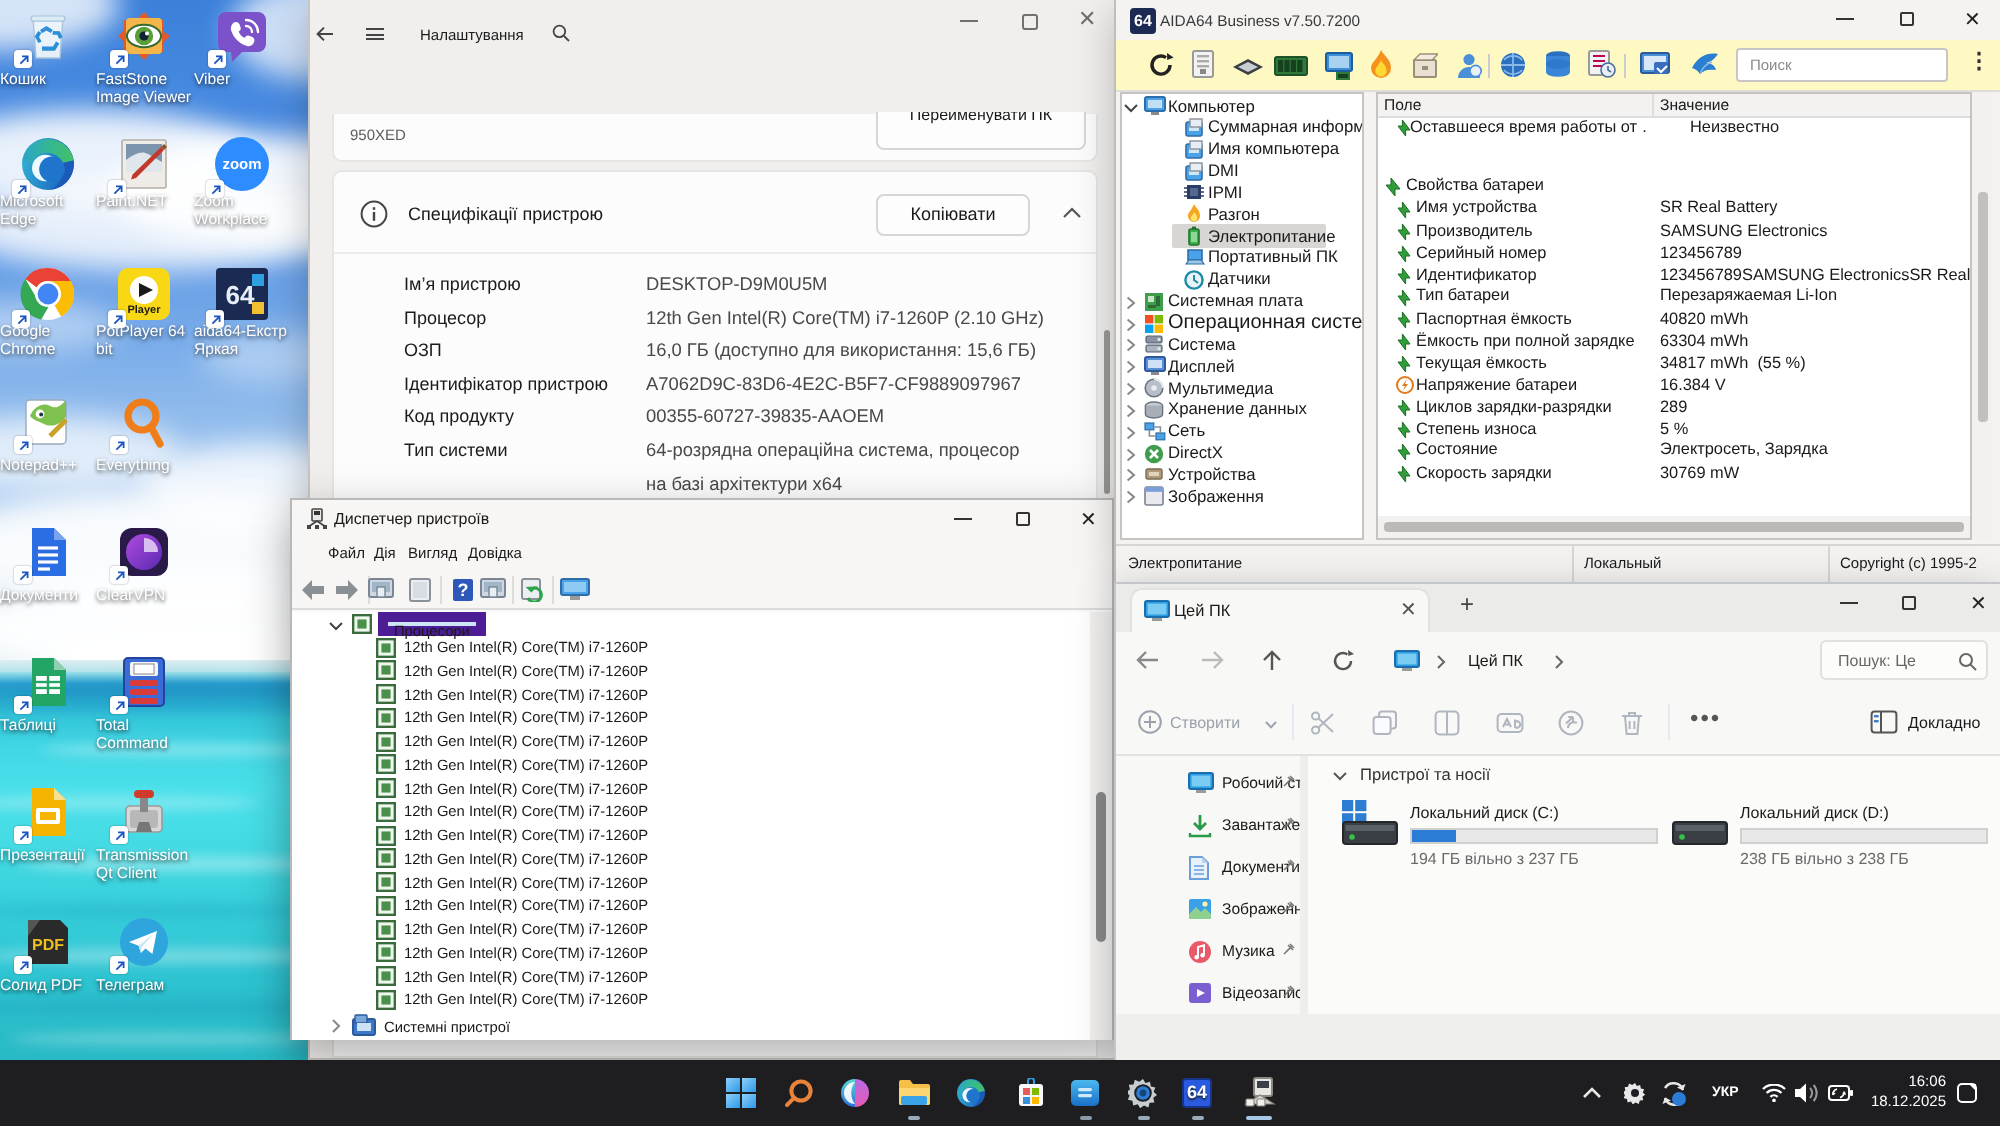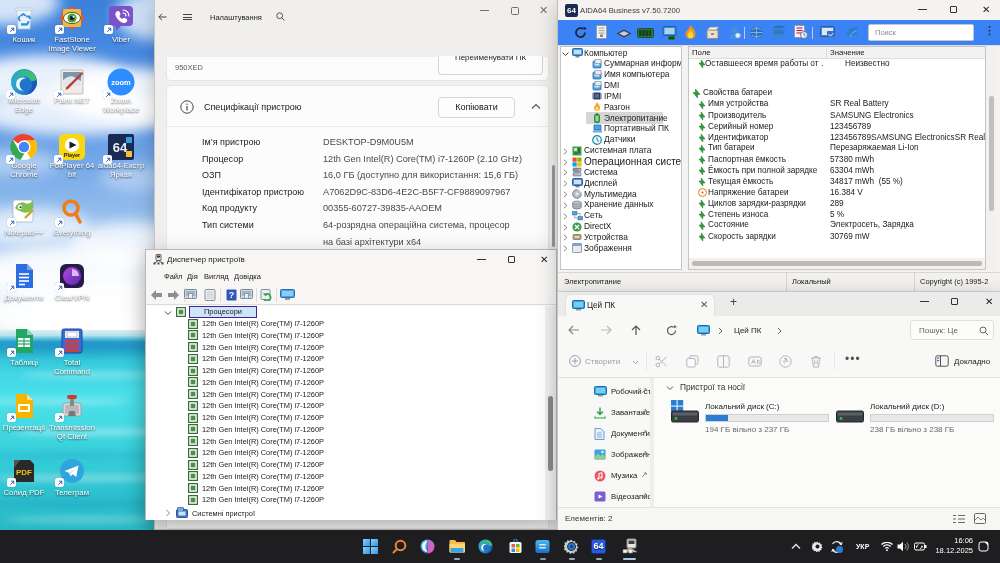--- a/index.html
+++ b/index.html
@@ -12,21 +12,21 @@
 #bg { position:absolute; inset:0; }
 #sky { position:absolute; left:0; top:0; width:100%; height:336px;
   background: linear-gradient(180deg, #3b80da 0%, #4689e0 14%, #548fe2 26%, #659de6 40%, #7fb0ea 54%, #9dc3ee 68%, #c2daf3 80%, #dfecf6 90%, #eaf2f6 100%);}
 .cloud { position:absolute; border-radius:50%; filter:blur(7px); background:rgba(255,255,255,0.92); }
 #horizon { position:absolute; left:0; top:330px; width:100%; height:10px; background:linear-gradient(180deg,#ddeef2,#9adbe8); }
 #sea { position:absolute; left:0; top:336px; width:100%; height:194px;
   background: linear-gradient(180deg, #9fe2ea 0%, #2fa8d4 3%, #28a6cc 6%, #34c6da 12%, #40d6e4 19%, #4ae0ea 30%, #46dce6 42%, #3cd4de 54%, #34ccd8 66%, #2ec4d2 78%, #2abeca 90%, #28bac6 100%);}
 .seastreak { position:absolute; border-radius:50%; filter:blur(3px); }
 
 
-.dicon { position:absolute; width:48px; text-align:center; }
+.dicon { position:absolute; width:48px; text-align:left; }
 .dico { position:relative; width:26px; height:26px; margin:0 auto; }
 .dlabel { margin-top:5px; font-size:7.8px; line-height:1.15; color:#fff; text-shadow:0 1px 2px rgba(0,0,0,0.75); }
 .sc { position:absolute; left:-4px; bottom:-3px; width:9px; height:9px; background:#fff; border-radius:2px; box-shadow:0 0 1px rgba(0,0,0,0.4); }
 .sc svg { position:absolute; left:0.5px; top:0.5px; }
 
 
 #settings { position:absolute; left:155px; top:0; width:402px; height:529px; background:#f0efed; box-shadow:0 6px 20px rgba(0,0,0,0.25); outline:1px solid #c8c6c4; }
 .card { position:absolute; left:11px; width:383px; background:#fcfcfc; border:1px solid #e7e5e4; border-radius:5px; }
 
 
@@ -551,21 +551,21 @@
         <svg width="8" height="8" viewBox="0 0 8 8">
             <path d="M1 2.5 L4 5.5 L7 2.5" stroke="#444" stroke-width="1" fill="none"></path>
           </svg>
       </div>
       <div class="abs" style="left:30px;top:1px;width:11px;height:11px">
         <svg width="10" height="10" viewBox="0 0 11 11">
             <rect x="0.5" y="0.5" width="10" height="10" fill="#eef6ee" stroke="#3a6b3a" stroke-width="1.6"></rect>
             <rect x="3" y="3" width="5" height="5" fill="#4a8f4a"></rect>
           </svg>
       </div>
-      <div class="abs" style="left:43px;top:0px;height:12px;background:#cde6f7;border:1px solid #4c1d95;font-size:7.4px;color:#1a1a1a;padding:0 14px;line-height:10px">Процесори</div>
+      <div class="abs" style="left:43px;top:0px;height:12px;background:#cde6f7;border:5px solid #4c1d95;font-size:7.4px;color:#1a1a1a;padding:0 3px;line-height:10px">Процесори</div>
 
       <div id="dmrows" class="abs" style="left:42px;top:12px">
         <div class="dmrow"><svg width="10" height="10" viewBox="0 0 11 11">
               <rect x="0.5" y="0.5" width="10" height="10" fill="#eef6ee" stroke="#3a6b3a" stroke-width="1.6"></rect>
               <rect x="3" y="3" width="5" height="5" fill="#4a8f4a"></rect>
             </svg><span>12th Gen Intel(R) Core(TM) i7-1260P</span></div>
         <div class="dmrow"><svg width="10" height="10" viewBox="0 0 11 11">
               <rect x="0.5" y="0.5" width="10" height="10" fill="#eef6ee" stroke="#3a6b3a" stroke-width="1.6"></rect>
               <rect x="3" y="3" width="5" height="5" fill="#4a8f4a"></rect>
             </svg><span>12th Gen Intel(R) Core(TM) i7-1260P</span></div>
@@ -649,21 +649,21 @@
   <div id="aida">
 
     <div class="abs" style="left:0;top:0;width:100%;height:20px;background:#f5f3f2">
       <div class="abs" style="left:7px;top:3.5px;width:13px;height:13px;background:#1b2a52;border-radius:2px;color:#fff;font-size:8px;font-weight:bold;text-align:center;line-height:13px">64</div>
       <div class="abs" style="left:22px;top:5.5px;font-size:7.7px;color:#3a3a3a">AIDA64 Business v7.50.7200</div>
       <div class="abs" style="left:360px;top:9px;width:9px;height:1.1px;background:#333"></div>
       <div class="abs" style="left:392px;top:6px;width:7px;height:7px;border:1px solid #333;border-radius:1px"></div>
       <div class="abs" style="left:424px;top:4px;font-size:10px;color:#222">✕</div>
     </div>
 
-    <div class="abs" style="left:0;top:20px;width:100%;height:26px;background:#3b82f6;border-bottom:1px solid #e0dedc" id="aidatoolbar">
+    <div class="abs" style="left:0;top:20px;width:100%;height:26px;background:#fef9c3;border-bottom:1px solid #e0dedc" id="aidatoolbar">
       <svg class="abs" style="left:16px;top:6px" width="13" height="13" viewBox="0 0 13 13">
           <path d="M11 6.5 a4.5 4.5 0 1 1 -2 -3.7" stroke="#222" stroke-width="1.7" fill="none"></path>
           <path d="M9.5 0.5 L9.6 4 L12.8 2.8 Z" fill="#222"></path>
         </svg>
       <svg class="abs" style="left:38px;top:5px" width="11" height="14" viewBox="0 0 11 14">
           <rect x="0.5" y="0.5" width="10" height="13" rx="1" fill="#f2f2f2" stroke="#9a9a9a"></rect>
           <rect x="2.5" y="2.5" width="6" height="1.2" fill="#aaa"></rect>
           <rect x="2.5" y="5" width="6" height="1.2" fill="#aaa"></rect>
           <rect x="2.5" y="7.5" width="6" height="1.2" fill="#aaa"></rect>
           <rect x="4" y="9.5" width="3" height="2.5" fill="#888"></rect>
@@ -1028,21 +1028,21 @@
             <span class="abs" style="left:19px;top:0px">Тип батареи</span>
             <span class="abs" style="left:141px;top:0px">Перезаряжаемая Li-Ion</span>
           </div>
       <div class="abs" style="left:0;top:107.5px;width:460px;height:11px;font-size:8.2px;color:#1a1a1a;white-space:nowrap">
             <span class="abs" style="left:9px;top:0.5px">
               <svg width="8" height="10" viewBox="0 0 8 10">
                 <path d="M1 4 h2.2 V1 L7 6 H4.8 v3 Z" fill="#2f9e3a" stroke="#1a6e22" stroke-width="0.5"></path>
               </svg>
             </span>
             <span class="abs" style="left:19px;top:0px">Паспортная ёмкость</span>
-            <span class="abs" style="left:141px;top:0px">57380 mWh</span>
+            <span class="abs" style="left:141px;top:0px">40820 mWh</span>
           </div>
       <div class="abs" style="left:0;top:118.5px;width:460px;height:11px;font-size:8.2px;color:#1a1a1a;white-space:nowrap">
             <span class="abs" style="left:9px;top:0.5px">
               <svg width="8" height="10" viewBox="0 0 8 10">
                 <path d="M1 4 h2.2 V1 L7 6 H4.8 v3 Z" fill="#2f9e3a" stroke="#1a6e22" stroke-width="0.5"></path>
               </svg>
             </span>
             <span class="abs" style="left:19px;top:0px">Ёмкость при полной зарядке</span>
             <span class="abs" style="left:141px;top:0px">63304 mWh</span>
           </div>
@@ -1333,32 +1333,20 @@
             <rect x="0.5" y="11" width="27" height="11" rx="1.5" fill="#3a3f45" stroke="#24282c"></rect>
             <rect x="1.8" y="12.5" width="24.4" height="3" fill="#5a6068"></rect>
             <circle cx="5" cy="18.5" r="1.4" fill="#35c04a"></circle>
           </svg>
         <span class="abs" style="left:34px;top:2px;font-size:8px;color:#1a1a1a">Локальний диск (D:)</span>
         <div class="abs" style="left:34px;top:14px;width:124px;height:8px;background:#e8e8e8;border:1px solid #d0d0d0"></div>
         <span class="abs" style="left:34px;top:25px;font-size:8px;color:#6a6a6a">238 ГБ вільно з 238 ГБ</span>
       </div>
     </div>
 
-    <div class="abs" style="left:0;top:215px;width:100%;height:23px;background:#f6f6f4;border-top:1px solid #e2e2e0">
-      <span class="abs" style="left:7px;top:6px;font-size:8px;color:#333">Елементів: 2</span>
-      <svg class="abs" style="left:395px;top:6px" width="12" height="10" viewBox="0 0 12 10">
-          <g stroke="#666" stroke-width="1">
-            <path d="M0 1.5 h3 M0 5 h3 M0 8.5 h3 M5 1.5 h7 M5 5 h7 M5 8.5 h7"></path>
-          </g>
-        </svg>
-      <svg class="abs" style="left:416px;top:5px" width="12" height="11" viewBox="0 0 12 11">
-          <rect x="0.5" y="0.5" width="11" height="10" rx="1" stroke="#666" fill="none"></rect>
-          <path d="M0.5 7.5 L4 4 L7 7 L9 5 L11.5 7.5" stroke="#666" fill="none" stroke-width="0.8"></path>
-        </svg>
-    </div>
   </div>
   <div id="taskbar">
 
     <svg class="abs" style="left:363px;top:9px" width="15" height="15" viewBox="0 0 15 15">
         <defs>
           <linearGradient id="wg" x1="0" y1="0" x2="1" y2="1">
             <stop offset="0" stop-color="#8ed0f8"></stop>
             <stop offset="1" stop-color="#2b99e8"></stop>
           </linearGradient>
         </defs>

